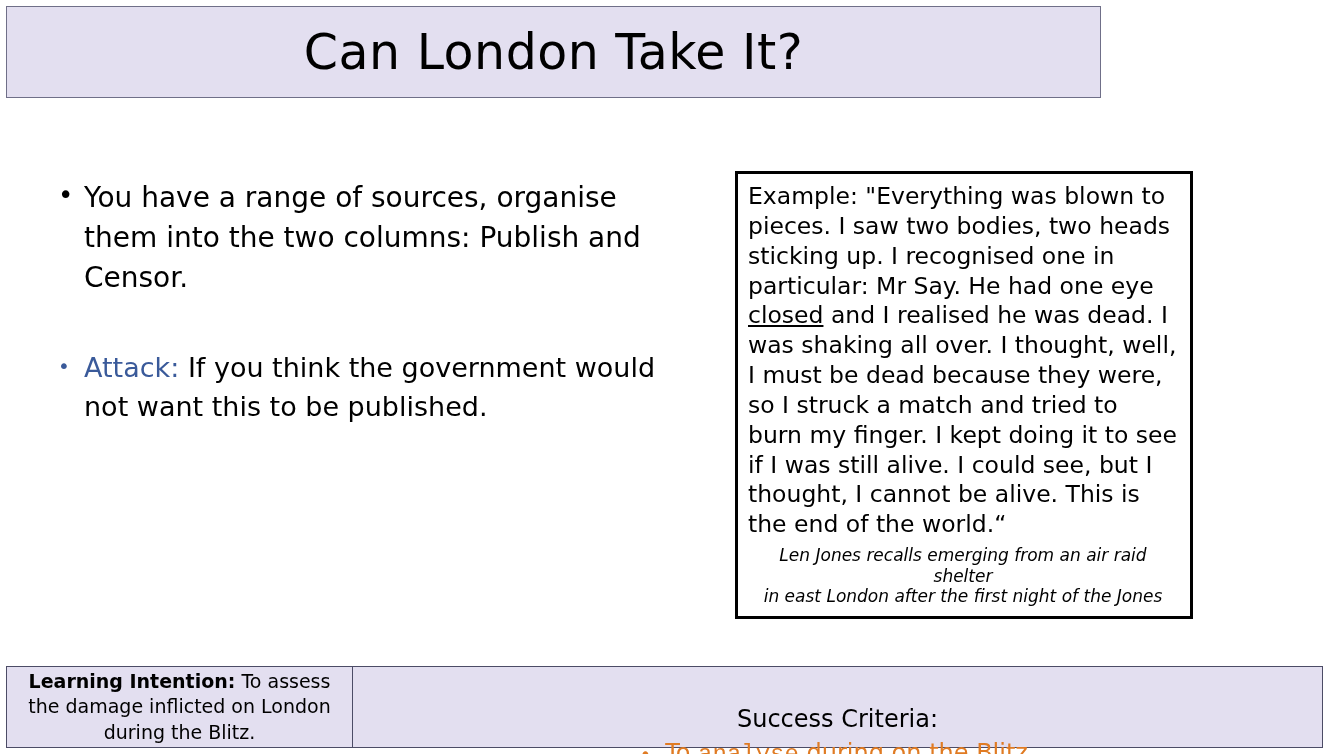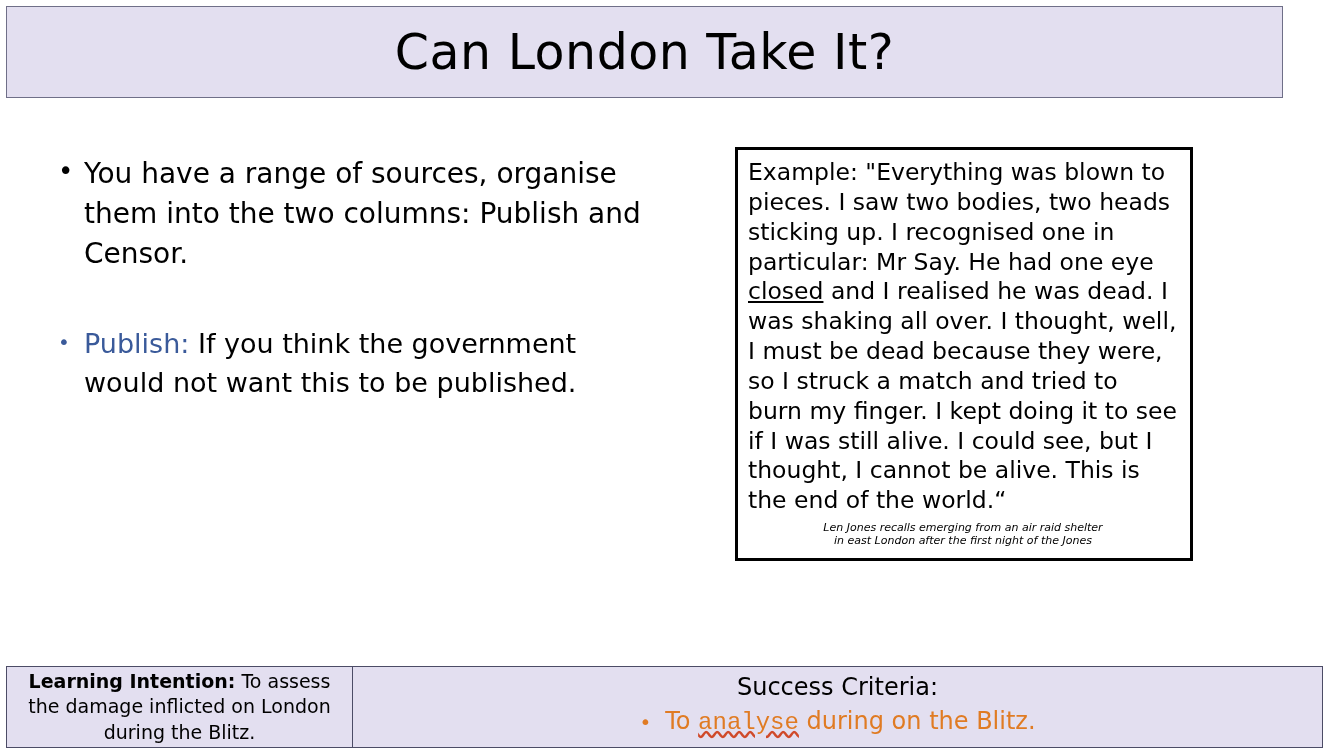--- a/index.html
+++ b/index.html
@@ -14,21 +14,21 @@
     color: #000000;
     overflow: hidden;
     position: relative;
   }
 
   
   .title-bar {
     position: absolute;
     left: 6px;
     top: 6px;
-    width: 1277px;
+    width: 1095px;
     height: 92px;
     background: #e3dff0;
     border: 1px solid #6f6f88;
     box-sizing: border-box;
     display: flex;
     align-items: center;
     justify-content: center;
   }
   .title-bar h1 {
     margin: 0;
@@ -36,21 +36,21 @@
     font-weight: 400;
     font-size: 49px;
     letter-spacing: 0.5px;
     color: #000;
   }
 
   
   .body-area {
     position: absolute;
     left: 0;
-    top: 92px;
+    top: 116px;
     width: 1150px;
     height: 554px;
   }
 
   
   .left-col {
     position: absolute;
     left: 40px;
     top: 62px;
     width: 620px;
@@ -108,21 +108,21 @@
     color: #000;
   }
   .quote-text b {
     font-weight: 400;
   }
   .quote-text u {
   }
   .attribution {
     margin-top: 5px;
     text-align: center;
-    font-size: 11px;
+    font-size: 17px;
     font-style: italic;
     line-height: 1.2;
   }
 
   
   .footer {
     position: absolute;
     left: 6px;
     top: 666px;
     width: 1317px;
@@ -153,20 +153,21 @@
     box-sizing: border-box;
     background: #e3dff0;
     border: 1px solid #4c4c66;
     border-left: none;
     padding-top: 6px;
     text-align: center;
   }
   .sc-title {
     font-size: 24px;
     color: #000;
+    margin-top: 32px;
   }
   .sc-item {
     margin-top: 6px;
     font-size: 24px;
     color: #e07b23;
     display: flex;
     justify-content: center;
     align-items: baseline;
     gap: 14px;
   }
@@ -192,21 +193,21 @@
 
   <div class="left-col">
     <ul class="bullets">
       <li>
         <span>You have a range of sources, organise them into the two columns: Publish and Censor.</span>
       </li>
     </ul>
     <div class="gap"></div>
     <ul class="bullets">
       <li class="small-bullet">
-        <span class="lead">Publish:</span><span> If you think the government would not want this to be published.</span>
+        <span class="lead">Attack:</span><span> If you think the government would not want this to be published.</span>
       </li>
     </ul>
   </div>
 
   <div class="quote-box">
     <div class="quote-text">
       <b>Example:</b><span id="quote-rich"><span> "Everything was blown to pieces. </span><b>I saw two bodies</b><span>, two heads sticking up. I recognised one in particular: Mr Say. He had one eye </span><u>closed</u><span> and I realised he was dead. I was </span><b>shaking all over</b><span>. I thought, well, I must be dead because they were, so I struck a match and tried to burn my finger. I kept doing it to see if I was still alive. I could see, but I thought, </span><b>I cannot be alive</b><span>. This is the </span><b>end of the world</b><span>.“</span></span>
     </div>
     <div class="attribution">
       <div>Len Jones recalls emerging from an air raid shelter</div>

